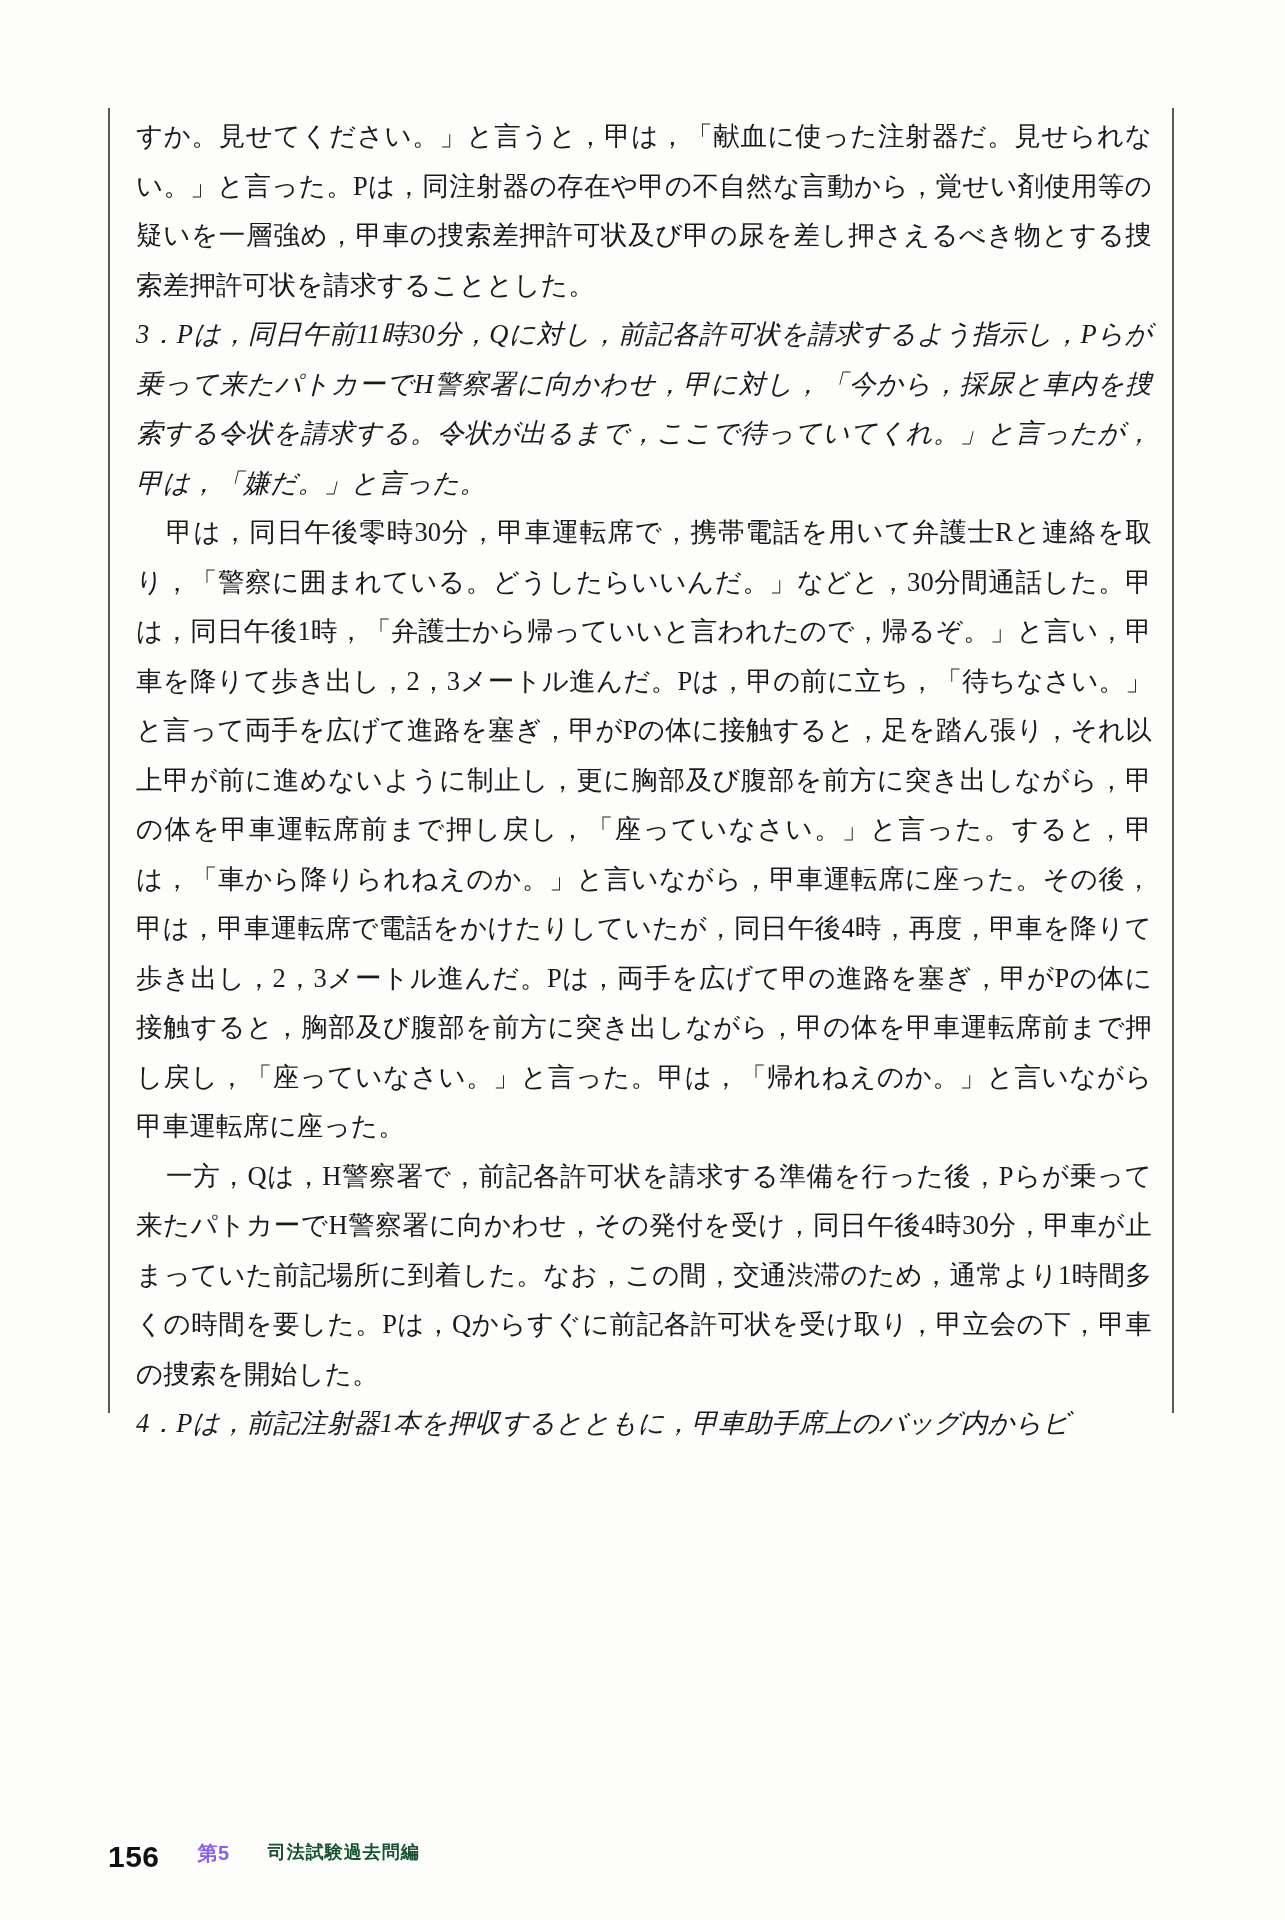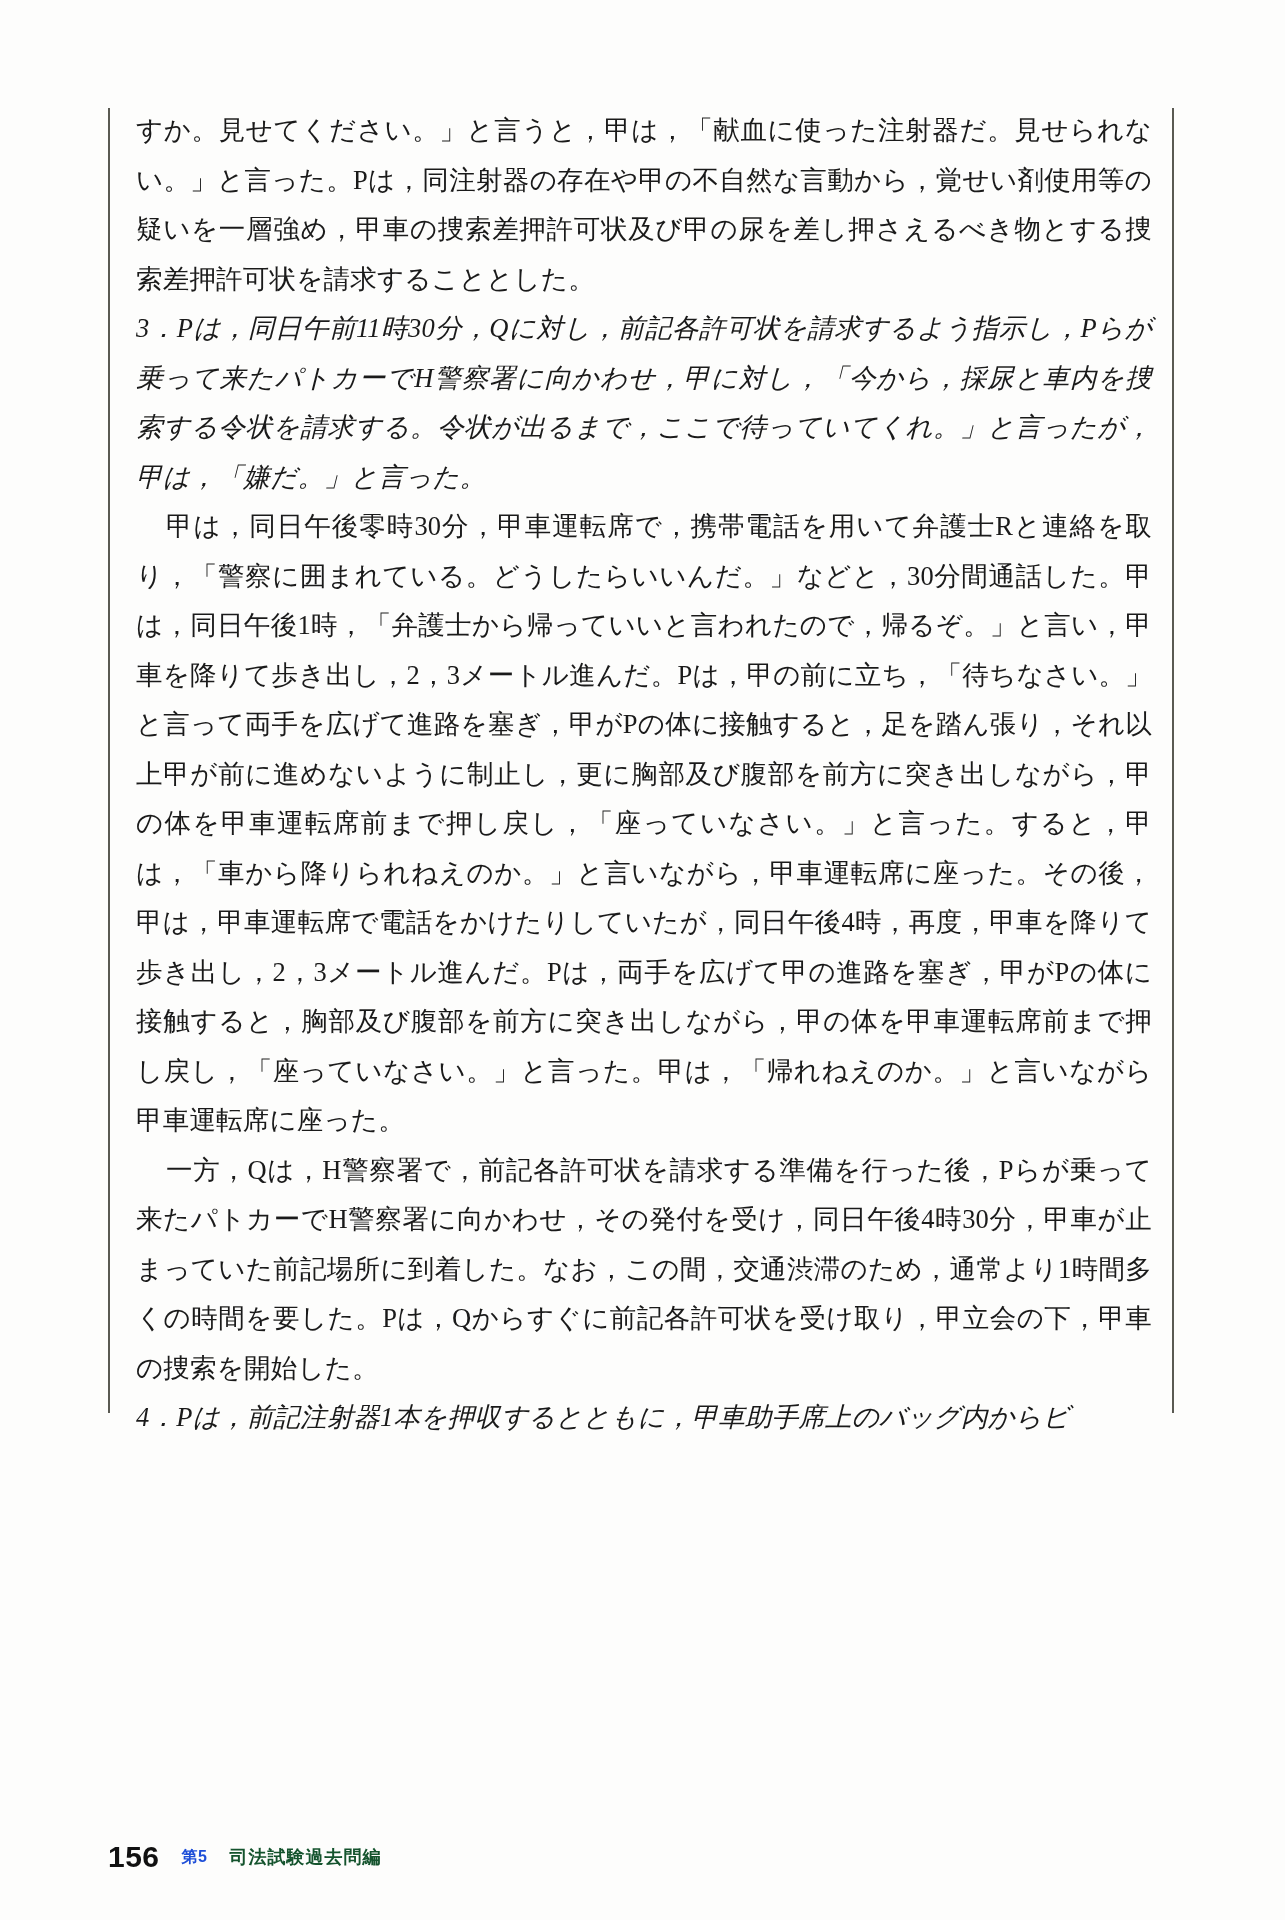--- a/index.html
+++ b/index.html
@@ -31,21 +31,21 @@
     top: 108px;
     width: 2px;
     height: 1305px;
     background: #5a5a52;
   }
   .rule-left  { left: 108px; }
   .rule-right { left: 1172px; }
 
   .textblock {
     position: absolute;
-    top: 106px;
+    top: 112px;
     left: 136px;
     width: 1016px;
   }
 
   .para {
     font-size: 26.5px;
     line-height: 49.5px;
     letter-spacing: 0.2px;
     text-align: justify;
     text-justify: inter-ideograph;
@@ -54,34 +54,34 @@
   }
   .para.indent-1 { text-indent: 30px; }
   .para.indent-num { text-indent: 0; font-style: italic; }
 
   .footer {
     position: absolute;
     left: 108px;
     top: 1840px;
     width: 1060px;
     display: flex;
-    align-items: center;
-    gap: 22px;
+    align-items: flex-start;
+    gap: 38px;
     font-family: "Liberation Sans", sans-serif;
   }
   .page-number {
     font-size: 30px;
     font-weight: bold;
     color: #111;
     letter-spacing: 0.5px;
   }
   .footer-chapter {
-    font-size: 16px;
+    font-size: 20px;
     font-weight: bold;
-    color: #1d4ed8;
+    color: #8b5cf6;
     letter-spacing: 0.5px;
   }
   .footer-title {
     font-size: 18px;
     font-weight: bold;
     color: #14532d;
     letter-spacing: 1px;
   }
 </style>
 </head>

